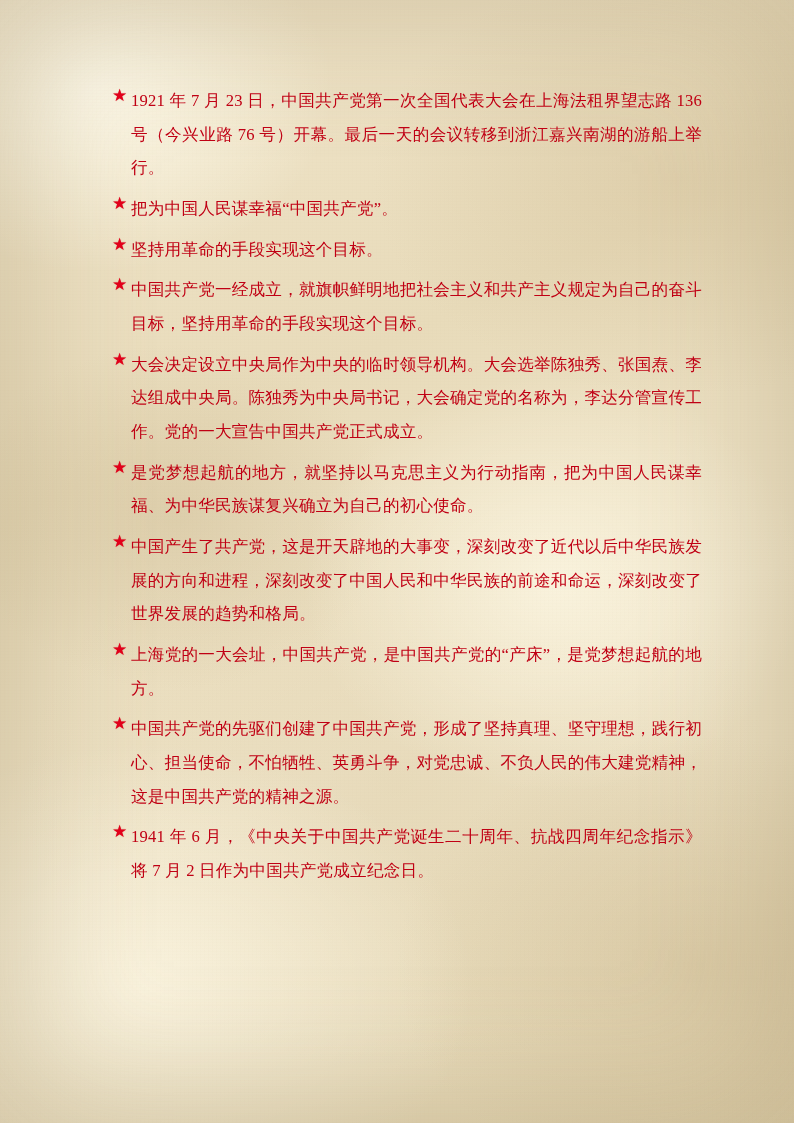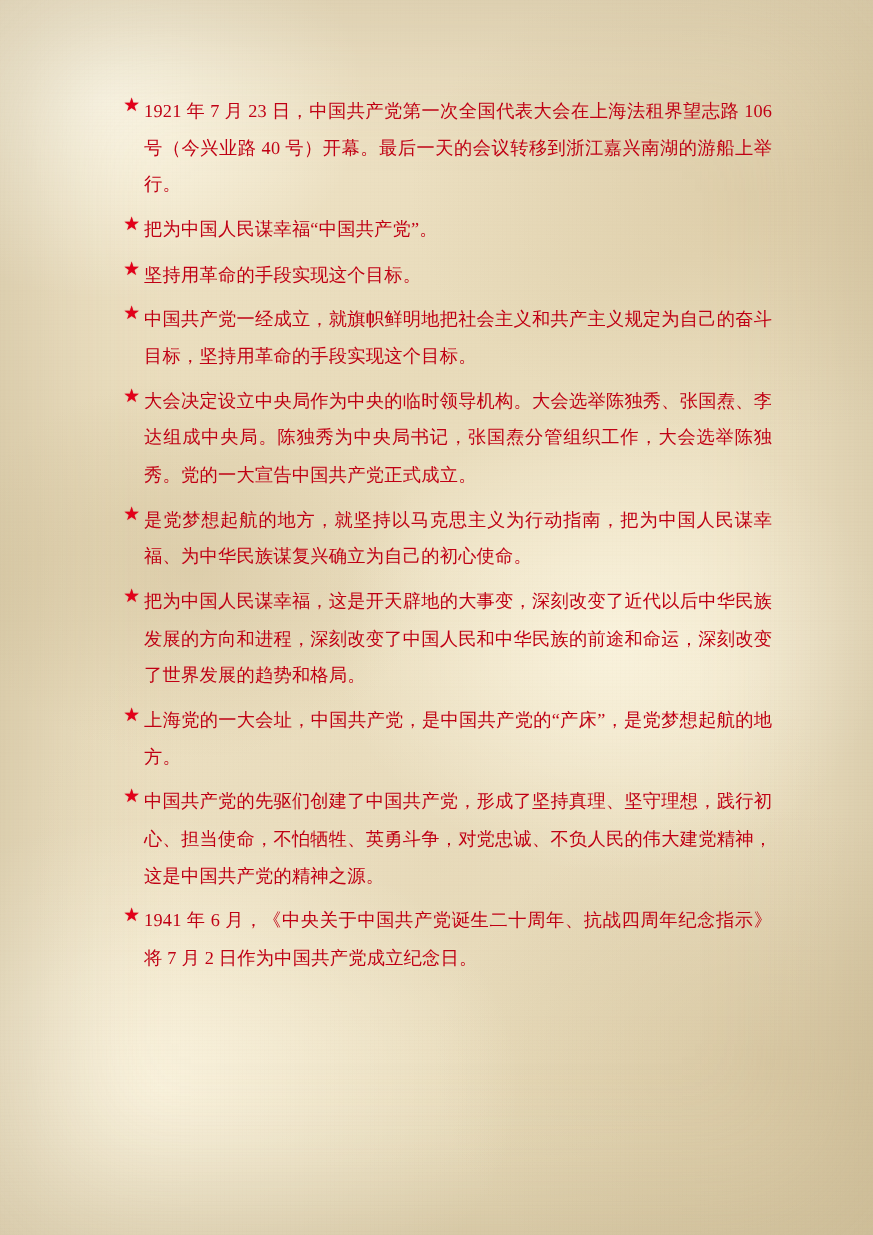--- a/index.html
+++ b/index.html
@@ -82,51 +82,51 @@
 
 <div id="page">
   <div id="grain"></div>
   <div id="vignette"></div>
 </div>
 
 <div id="content">
 
   <div class="bullet-item">
     <span class="star">★</span>
-    <span class="text">1921 年 7 月 23 日，中国共产党第一次全国代表大会在上海法租界望志路 106 号（今兴业路 40 号）开幕。最后一天的会议转移到浙江嘉兴南湖的游船上举行。</span>
+    <span class="text">1921 年 7 月 23 日，中国共产党第一次全国代表大会在上海法租界望志路 136 号（今兴业路 76 号）开幕。最后一天的会议转移到浙江嘉兴南湖的游船上举行。</span>
   </div>
 
   <div class="bullet-item">
     <span class="star">★</span>
     <span class="text">把为中国人民谋幸福“中国共产党”。</span>
   </div>
 
   <div class="bullet-item">
     <span class="star">★</span>
     <span class="text">坚持用革命的手段实现这个目标。</span>
   </div>
 
   <div class="bullet-item">
     <span class="star">★</span>
     <span class="text">中国共产党一经成立，就旗帜鲜明地把社会主义和共产主义规定为自己的奋斗目标，坚持用革命的手段实现这个目标。</span>
   </div>
 
   <div class="bullet-item">
     <span class="star">★</span>
-    <span class="text">大会决定设立中央局作为中央的临时领导机构。大会选举陈独秀、张国焘、李达组成中央局。陈独秀为中央局书记，张国焘分管组织工作，大会选举陈独秀。党的一大宣告中国共产党正式成立。</span>
+    <span class="text">大会决定设立中央局作为中央的临时领导机构。大会选举陈独秀、张国焘、李达组成中央局。陈独秀为中央局书记，大会确定党的名称为，李达分管宣传工作。党的一大宣告中国共产党正式成立。</span>
   </div>
 
   <div class="bullet-item">
     <span class="star">★</span>
     <span class="text">是党梦想起航的地方，就坚持以马克思主义为行动指南，把为中国人民谋幸福、为中华民族谋复兴确立为自己的初心使命。</span>
   </div>
 
   <div class="bullet-item">
     <span class="star">★</span>
-    <span class="text">把为中国人民谋幸福，这是开天辟地的大事变，深刻改变了近代以后中华民族发展的方向和进程，深刻改变了中国人民和中华民族的前途和命运，深刻改变了世界发展的趋势和格局。</span>
+    <span class="text">中国产生了共产党，这是开天辟地的大事变，深刻改变了近代以后中华民族发展的方向和进程，深刻改变了中国人民和中华民族的前途和命运，深刻改变了世界发展的趋势和格局。</span>
   </div>
 
   <div class="bullet-item">
     <span class="star">★</span>
     <span class="text">上海党的一大会址，中国共产党，是中国共产党的“产床”，是党梦想起航的地方。</span>
   </div>
 
   <div class="bullet-item">
     <span class="star">★</span>
     <span class="text">中国共产党的先驱们创建了中国共产党，形成了坚持真理、坚守理想，践行初心、担当使命，不怕牺牲、英勇斗争，对党忠诚、不负人民的伟大建党精神，这是中国共产党的精神之源。</span>

